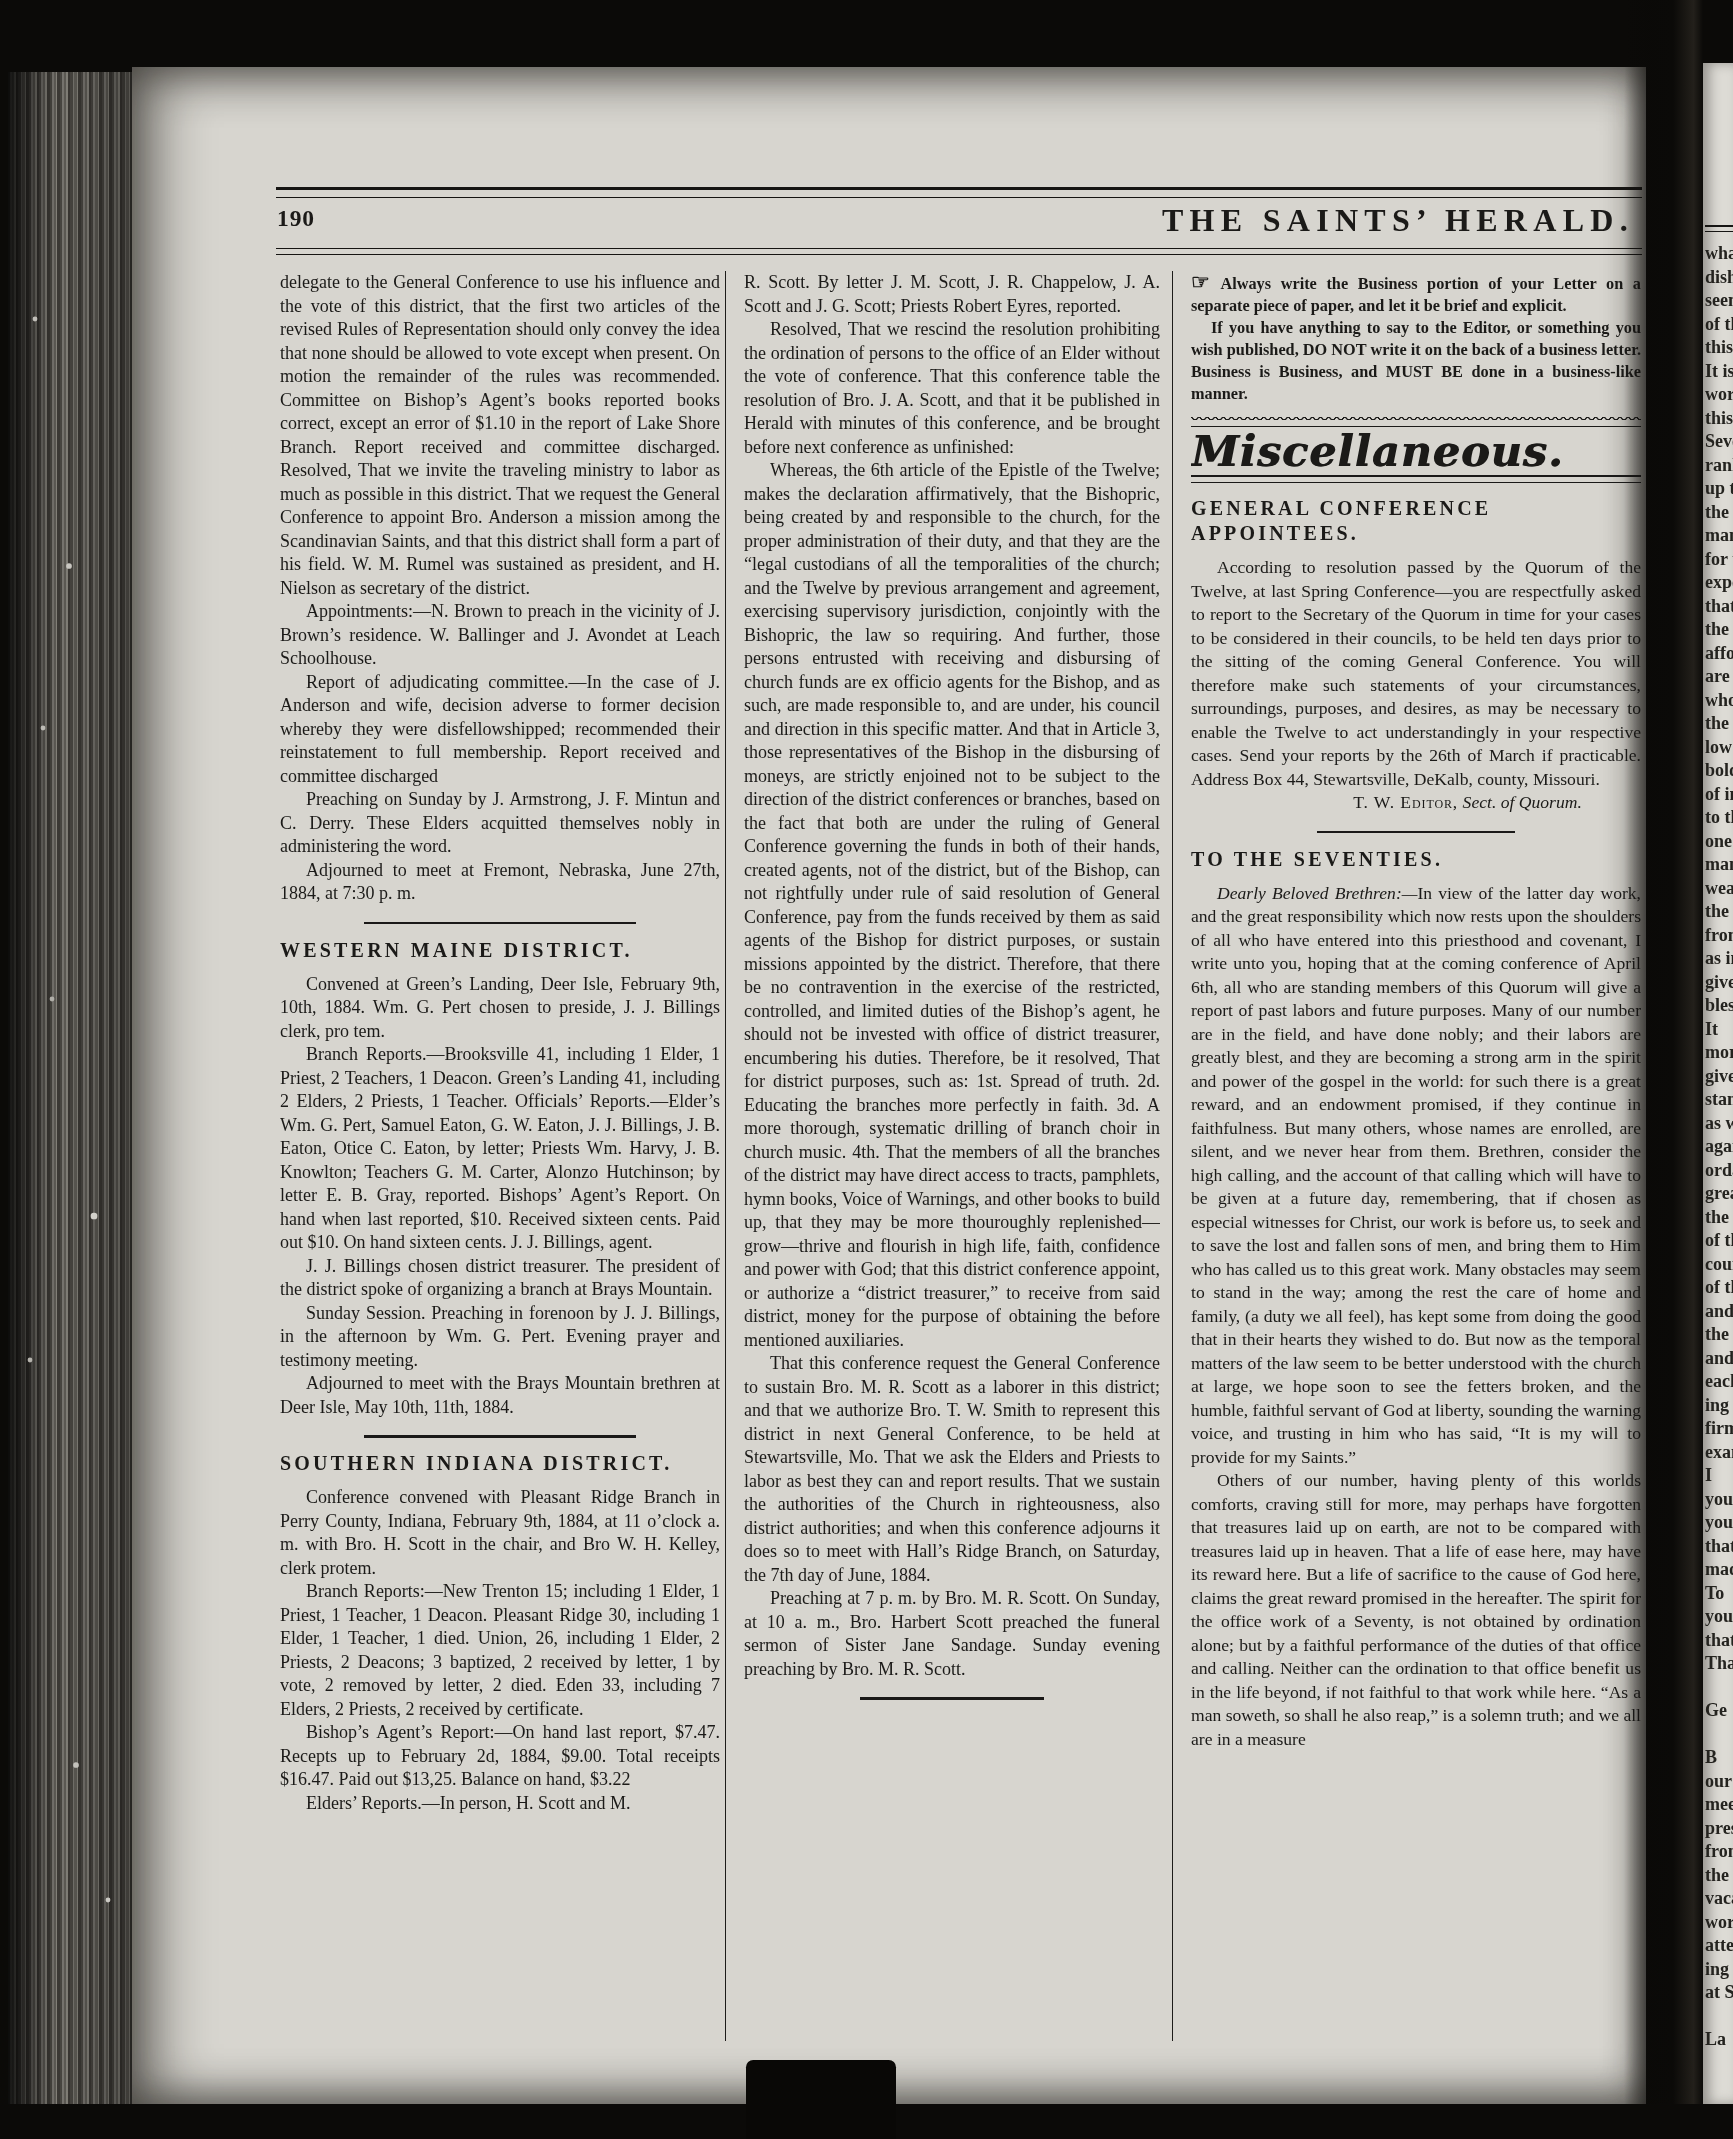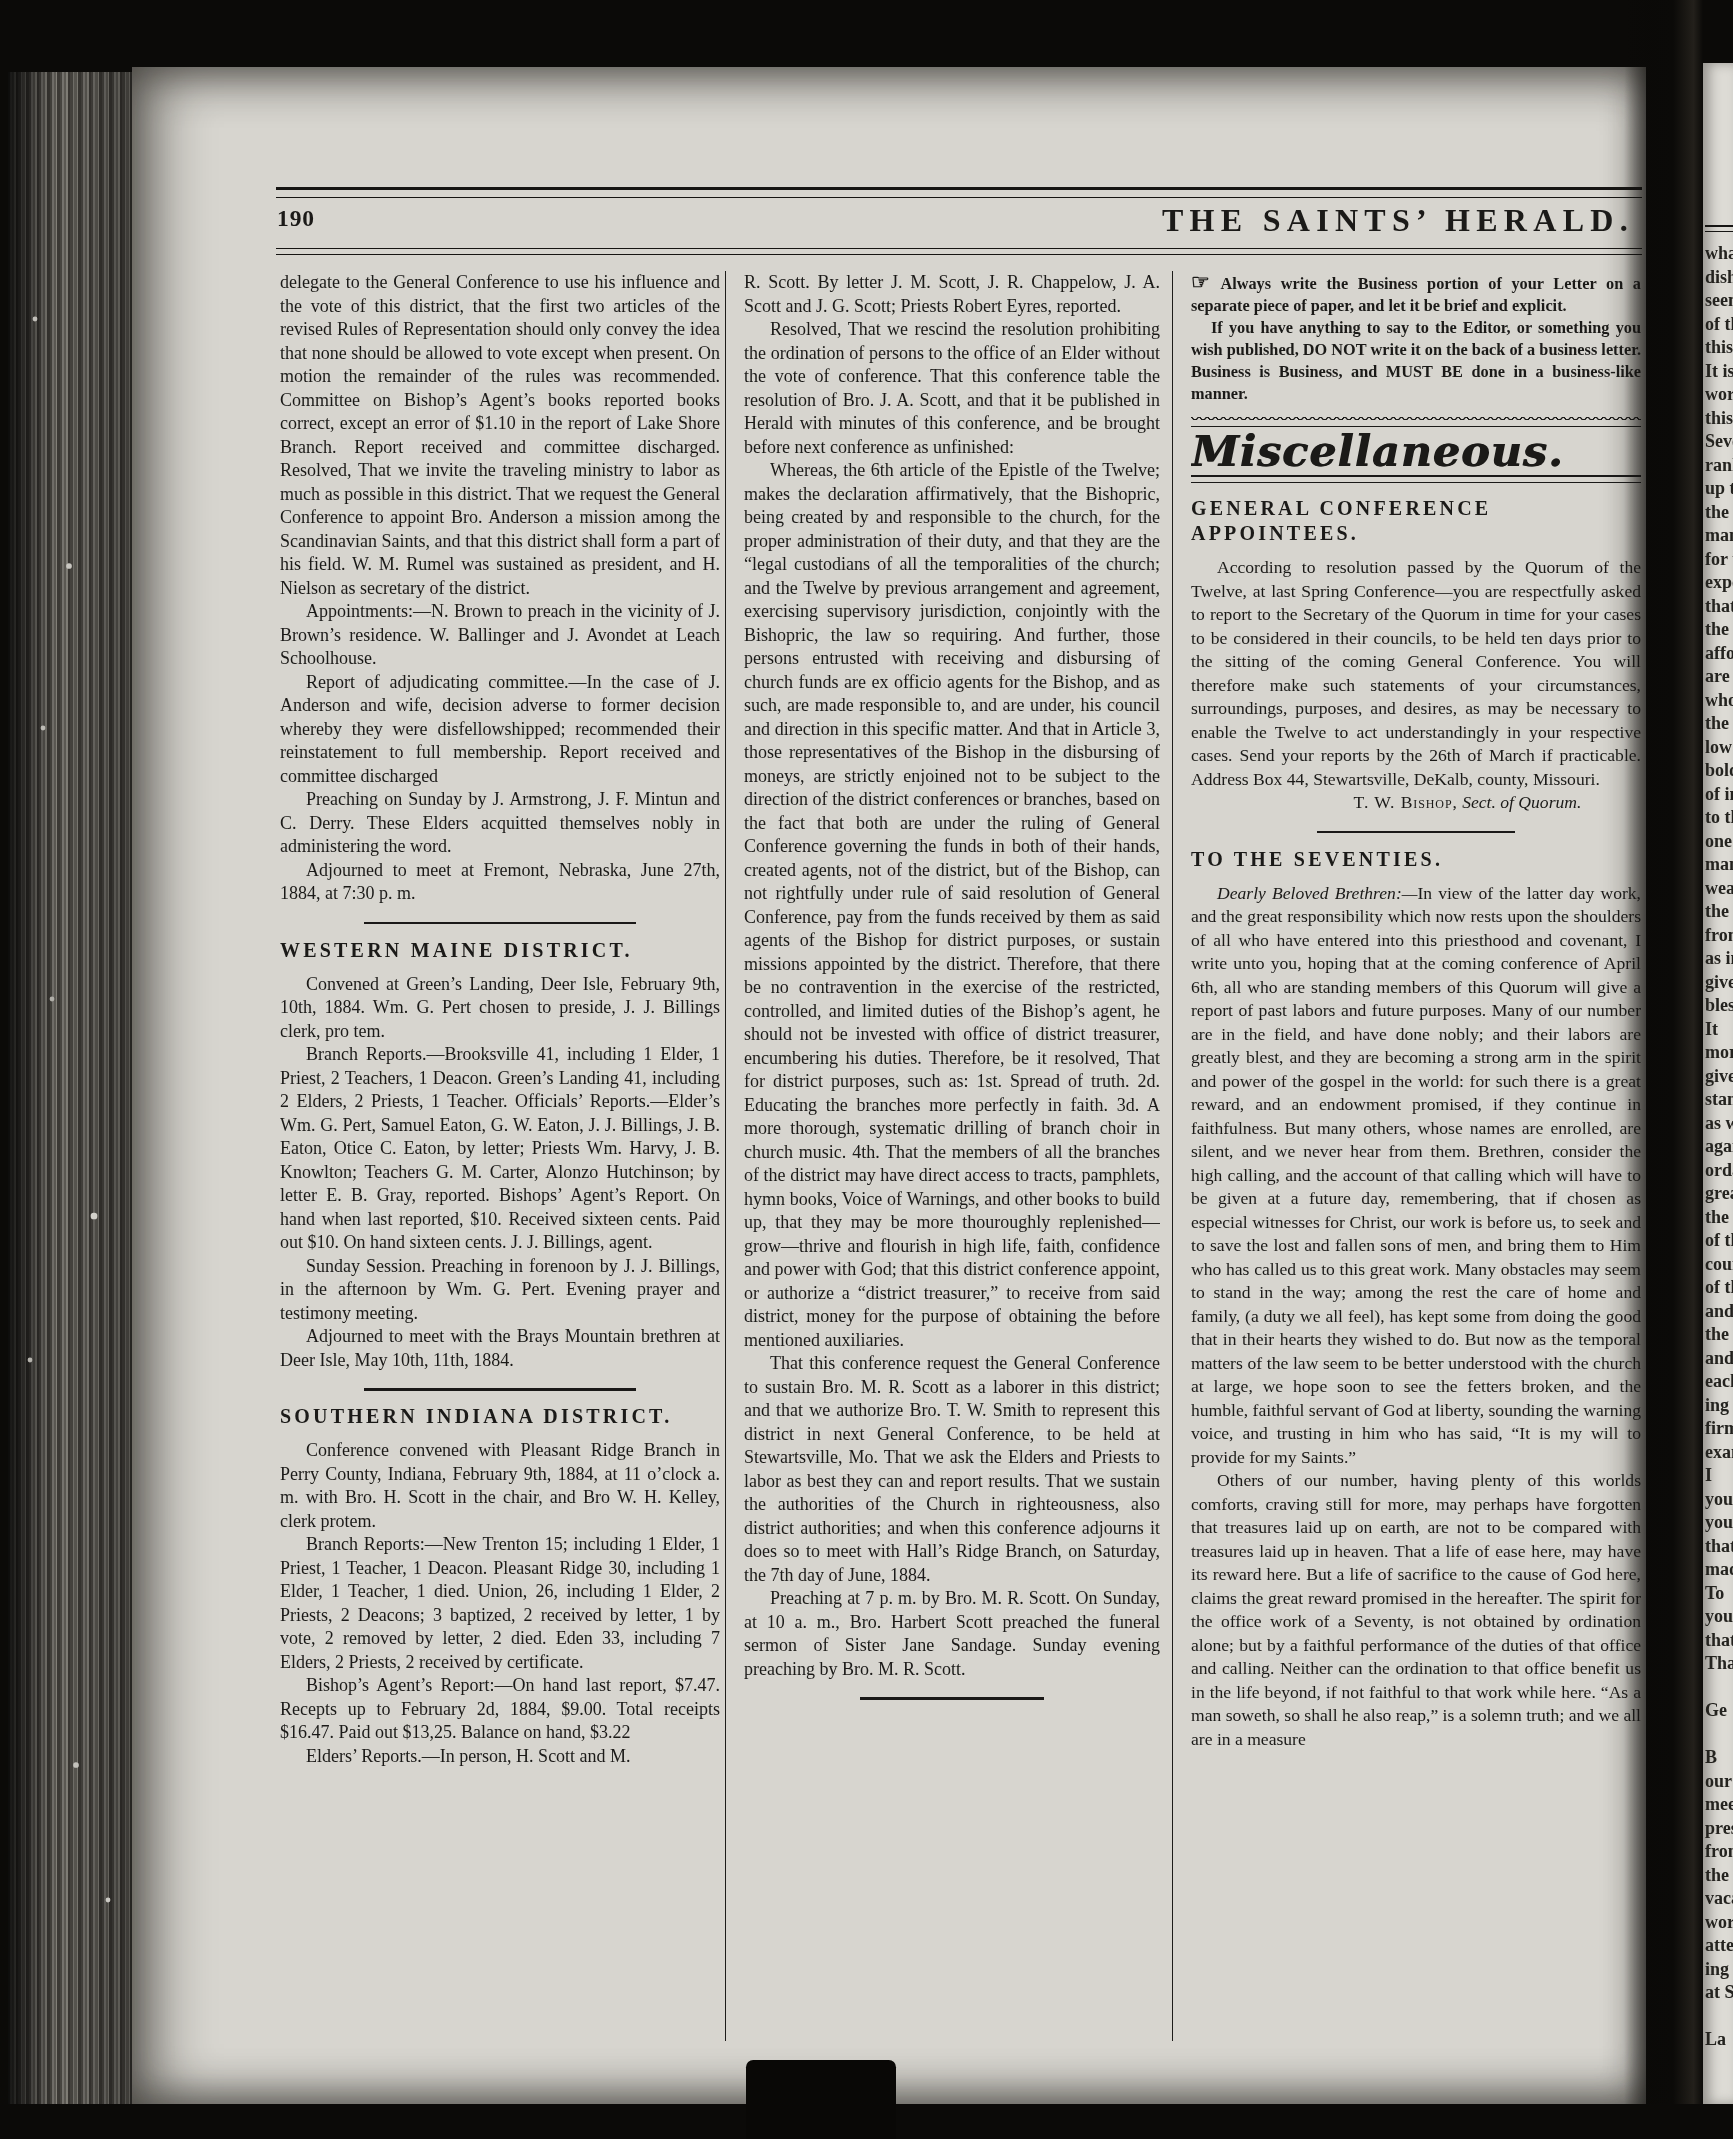--- a/index.html
+++ b/index.html
@@ -104,20 +104,21 @@
         <p class="para">Appointments:—N. Brown to preach in the vicinity of J. Brown’s residence. W. Ballinger and J. Avondet at Leach Schoolhouse.</p>
         <p class="para">Report of adjudicating committee.—In the case of J. Anderson and wife, decision adverse to former decision whereby they were disfellowshipped; recommended their reinstatement to full membership. Report received and committee discharged</p>
         <p class="para">Preaching on Sunday by J. Armstrong, J. F. Mintun and C. Derry. These Elders acquitted themselves nobly in administering the word.</p>
         <p class="para">Adjourned to meet at Fremont, Nebraska, June 27th, 1884, at 7:30 p. m.</p>
       </div>
     <div class="srule"></div>
     <h2 class="heading">WESTERN MAINE DISTRICT.</h2>
     <div>
         <p class="para">Convened at Green’s Landing, Deer Isle, February 9th, 10th, 1884. Wm. G. Pert chosen to preside, J. J. Billings clerk, pro tem.</p>
         <p class="para">Branch Reports.—Brooksville 41, including 1 Elder, 1 Priest, 2 Teachers, 1 Deacon. Green’s Landing 41, including 2 Elders, 2 Priests, 1 Teacher. Officials’ Reports.—Elder’s Wm. G. Pert, Samuel Eaton, G. W. Eaton, J. J. Billings, J. B. Eaton, Otice C. Eaton, by letter; Priests Wm. Harvy, J. B. Knowlton; Teachers G. M. Carter, Alonzo Hutchinson; by letter E. B. Gray, reported. Bishops’ Agent’s Report. On hand when last reported, $10. Received sixteen cents. Paid out $10. On hand sixteen cents. J. J. Billings, agent.</p>
+        <p class="para">J. J. Billings chosen district treasurer. The president of the district spoke of organizing a branch at Brays Mountain.</p>
         <p class="para">Sunday Session. Preaching in forenoon by J. J. Billings, in the afternoon by Wm. G. Pert. Evening prayer and testimony meeting.</p>
         <p class="para">Adjourned to meet with the Brays Mountain brethren at Deer Isle, May 10th, 11th, 1884.</p>
       </div>
     <div class="srule"></div>
     <h2 class="heading">SOUTHERN INDIANA DISTRICT.</h2>
     <div>
         <p class="para">Conference convened with Pleasant Ridge Branch in Perry County, Indiana, February 9th, 1884, at 11 o’clock a. m. with Bro. H. Scott in the chair, and Bro W. H. Kelley, clerk protem.</p>
         <p class="para">Branch Reports:—New Trenton 15; including 1 Elder, 1 Priest, 1 Teacher, 1 Deacon. Pleasant Ridge 30, including 1 Elder, 1 Teacher, 1 died. Union, 26, including 1 Elder, 2 Priests, 2 Deacons; 3 baptized, 2 received by letter, 1 by vote, 2 removed by letter, 2 died. Eden 33, including 7 Elders, 2 Priests, 2 received by certificate.</p>
         <p class="para">Bishop’s Agent’s Report:—On hand last report, $7.47. Recepts up to February 2d, 1884, $9.00. Total receipts $16.47. Paid out $13,25. Balance on hand, $3.22</p>
         <p class="para">Elders’ Reports.—In person, H. Scott and M.</p>
@@ -140,21 +141,21 @@
       <p class="flush"><span class="hand">☞</span> <span>Always write the Business portion of your Letter on a separate piece of paper, and let it be brief and explicit.</span></p>
       <p class="p2">If you have anything to say to the Editor, or something you wish published, DO NOT write it on the back of a business letter. Business is Business, and MUST BE done in a business-like manner.</p>
     </div>
     <div class="wavy-wrap">
         <div class="wavy"></div>
       </div>
     <h1 class="misc">Miscellaneous.</h1>
     <div class="dbl"></div>
     <h2 class="heading">GENERAL CONFERENCE APPOINTEES.</h2>
     <p class="para">According to resolution passed by the Quorum of the Twelve, at last Spring Conference—you are respectfully asked to report to the Secretary of the Quorum in time for your cases to be considered in their councils, to be held ten days prior to the sitting of the coming General Conference. You will therefore make such statements of your circumstances, surroundings, purposes, and desires, as may be necessary to enable the Twelve to act understandingly in your respective cases. Send your reports by the 26th of March if practicable. Address Box 44, Stewartsville, DeKalb, county, Missouri.</p>
-    <p class="para sig"><span class="sc">T. W. Bishop,</span> <span class="ital">Sect. of Quorum.</span></p>
+    <p class="para sig"><span class="sc">T. W. Editor,</span> <span class="ital">Sect. of Quorum.</span></p>
     <div class="srule small"></div>
     <h2 class="heading">TO THE SEVENTIES.</h2>
     <p class="para"><span class="ital">Dearly Beloved Brethren:—</span><span>In view of the latter day work, and the great responsibility which now rests upon the shoulders of all who have entered into this priesthood and covenant, I write unto you, hoping that at the coming conference of April 6th, all who are standing members of this Quorum will give a report of past labors and future purposes. Many of our number are in the field, and have done nobly; and their labors are greatly blest, and they are becoming a strong arm in the spirit and power of the gospel in the world: for such there is a great reward, and an endowment promised, if they continue in faithfulness. But many others, whose names are enrolled, are silent, and we never hear from them. Brethren, consider the high calling, and the account of that calling which will have to be given at a future day, remembering, that if chosen as especial witnesses for Christ, our work is before us, to seek and to save the lost and fallen sons of men, and bring them to Him who has called us to this great work. Many obstacles may seem to stand in the way; among the rest the care of home and family, (a duty we all feel), has kept some from doing the good that in their hearts they wished to do. But now as the temporal matters of the law seem to be better understood with the church at large, we hope soon to see the fetters broken, and the humble, faithful servant of God at liberty, sounding the warning voice, and trusting in him who has said, “It is my will to provide for my Saints.”</span></p>
     <p class="para">Others of our number, having plenty of this worlds comforts, craving still for more, may perhaps have forgotten that treasures laid up on earth, are not to be compared with treasures laid up in heaven. That a life of ease here, may have its reward here. But a life of sacrifice to the cause of God here, claims the great reward promised in the hereafter. The spirit for the office work of a Seventy, is not obtained by ordination alone; but by a faithful performance of the duties of that office and calling. Neither can the ordination to that office benefit us in the life beyond, if not faithful to that work while here. “As a man soweth, so shall he also reap,” is a solemn truth; and we all are in a measure</p>
   </div>
 </div>
 
 <div class="gutter"></div>
 <div class="next-page"></div>
 <div class="rule frag-rule-a"></div>

